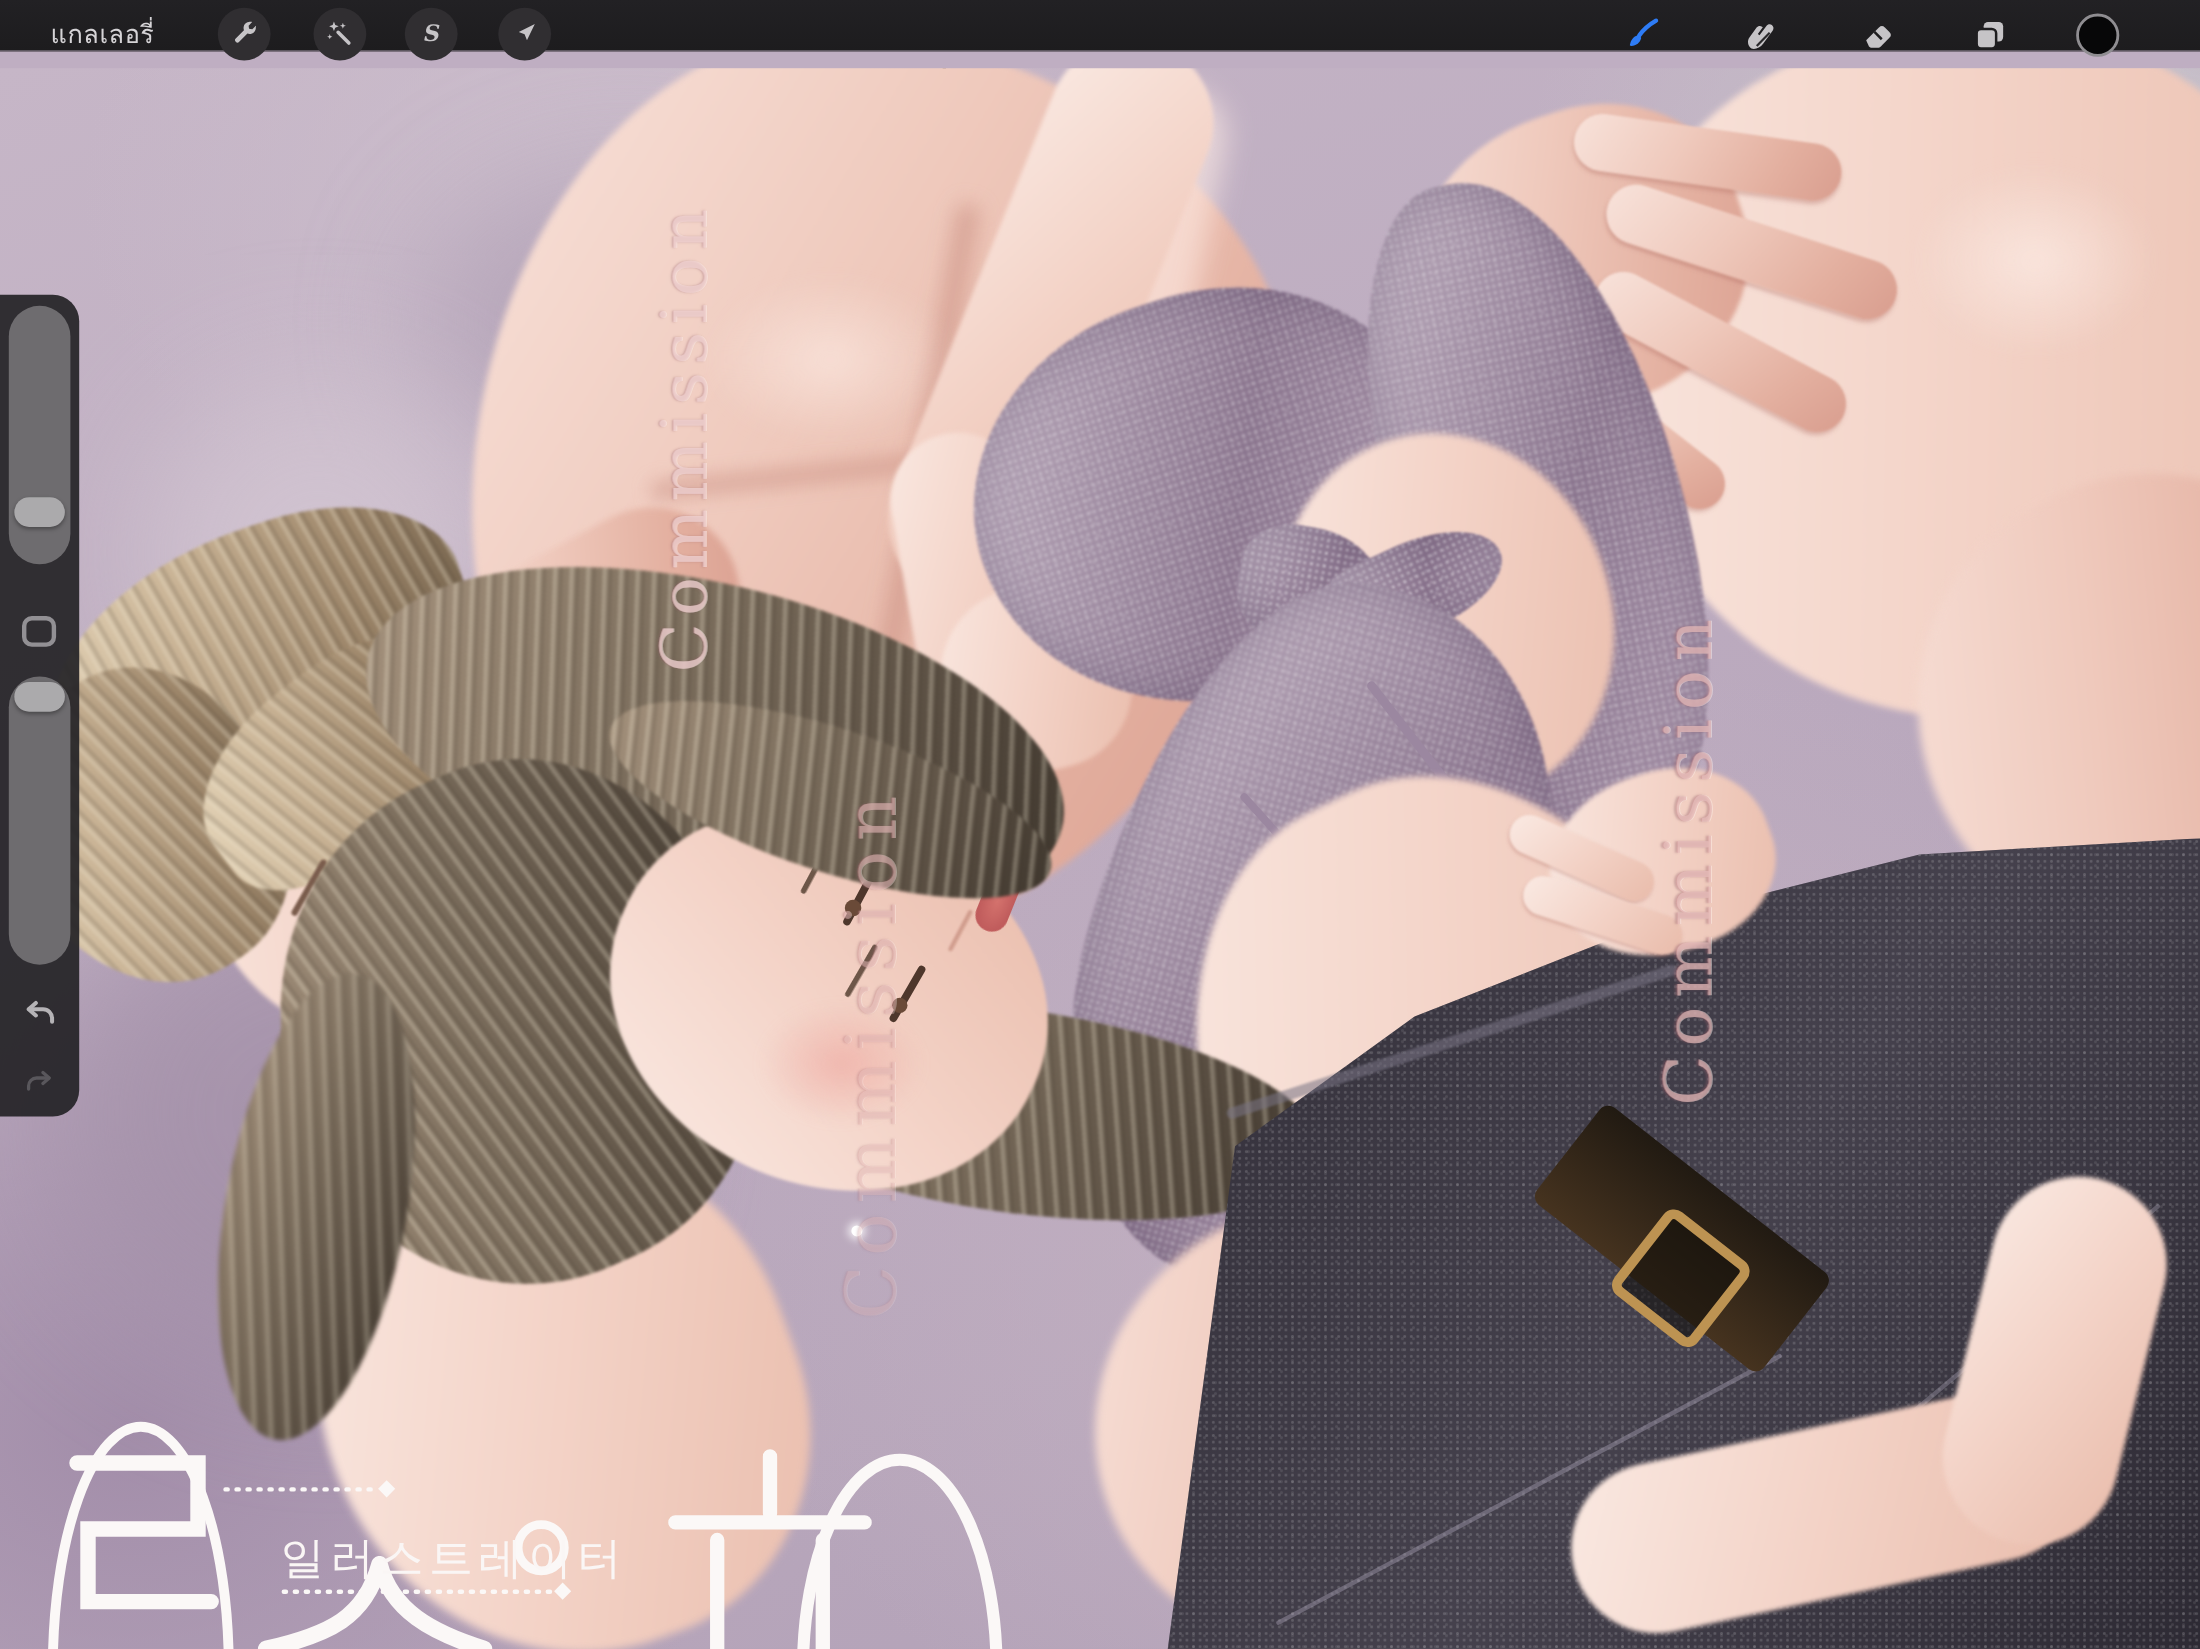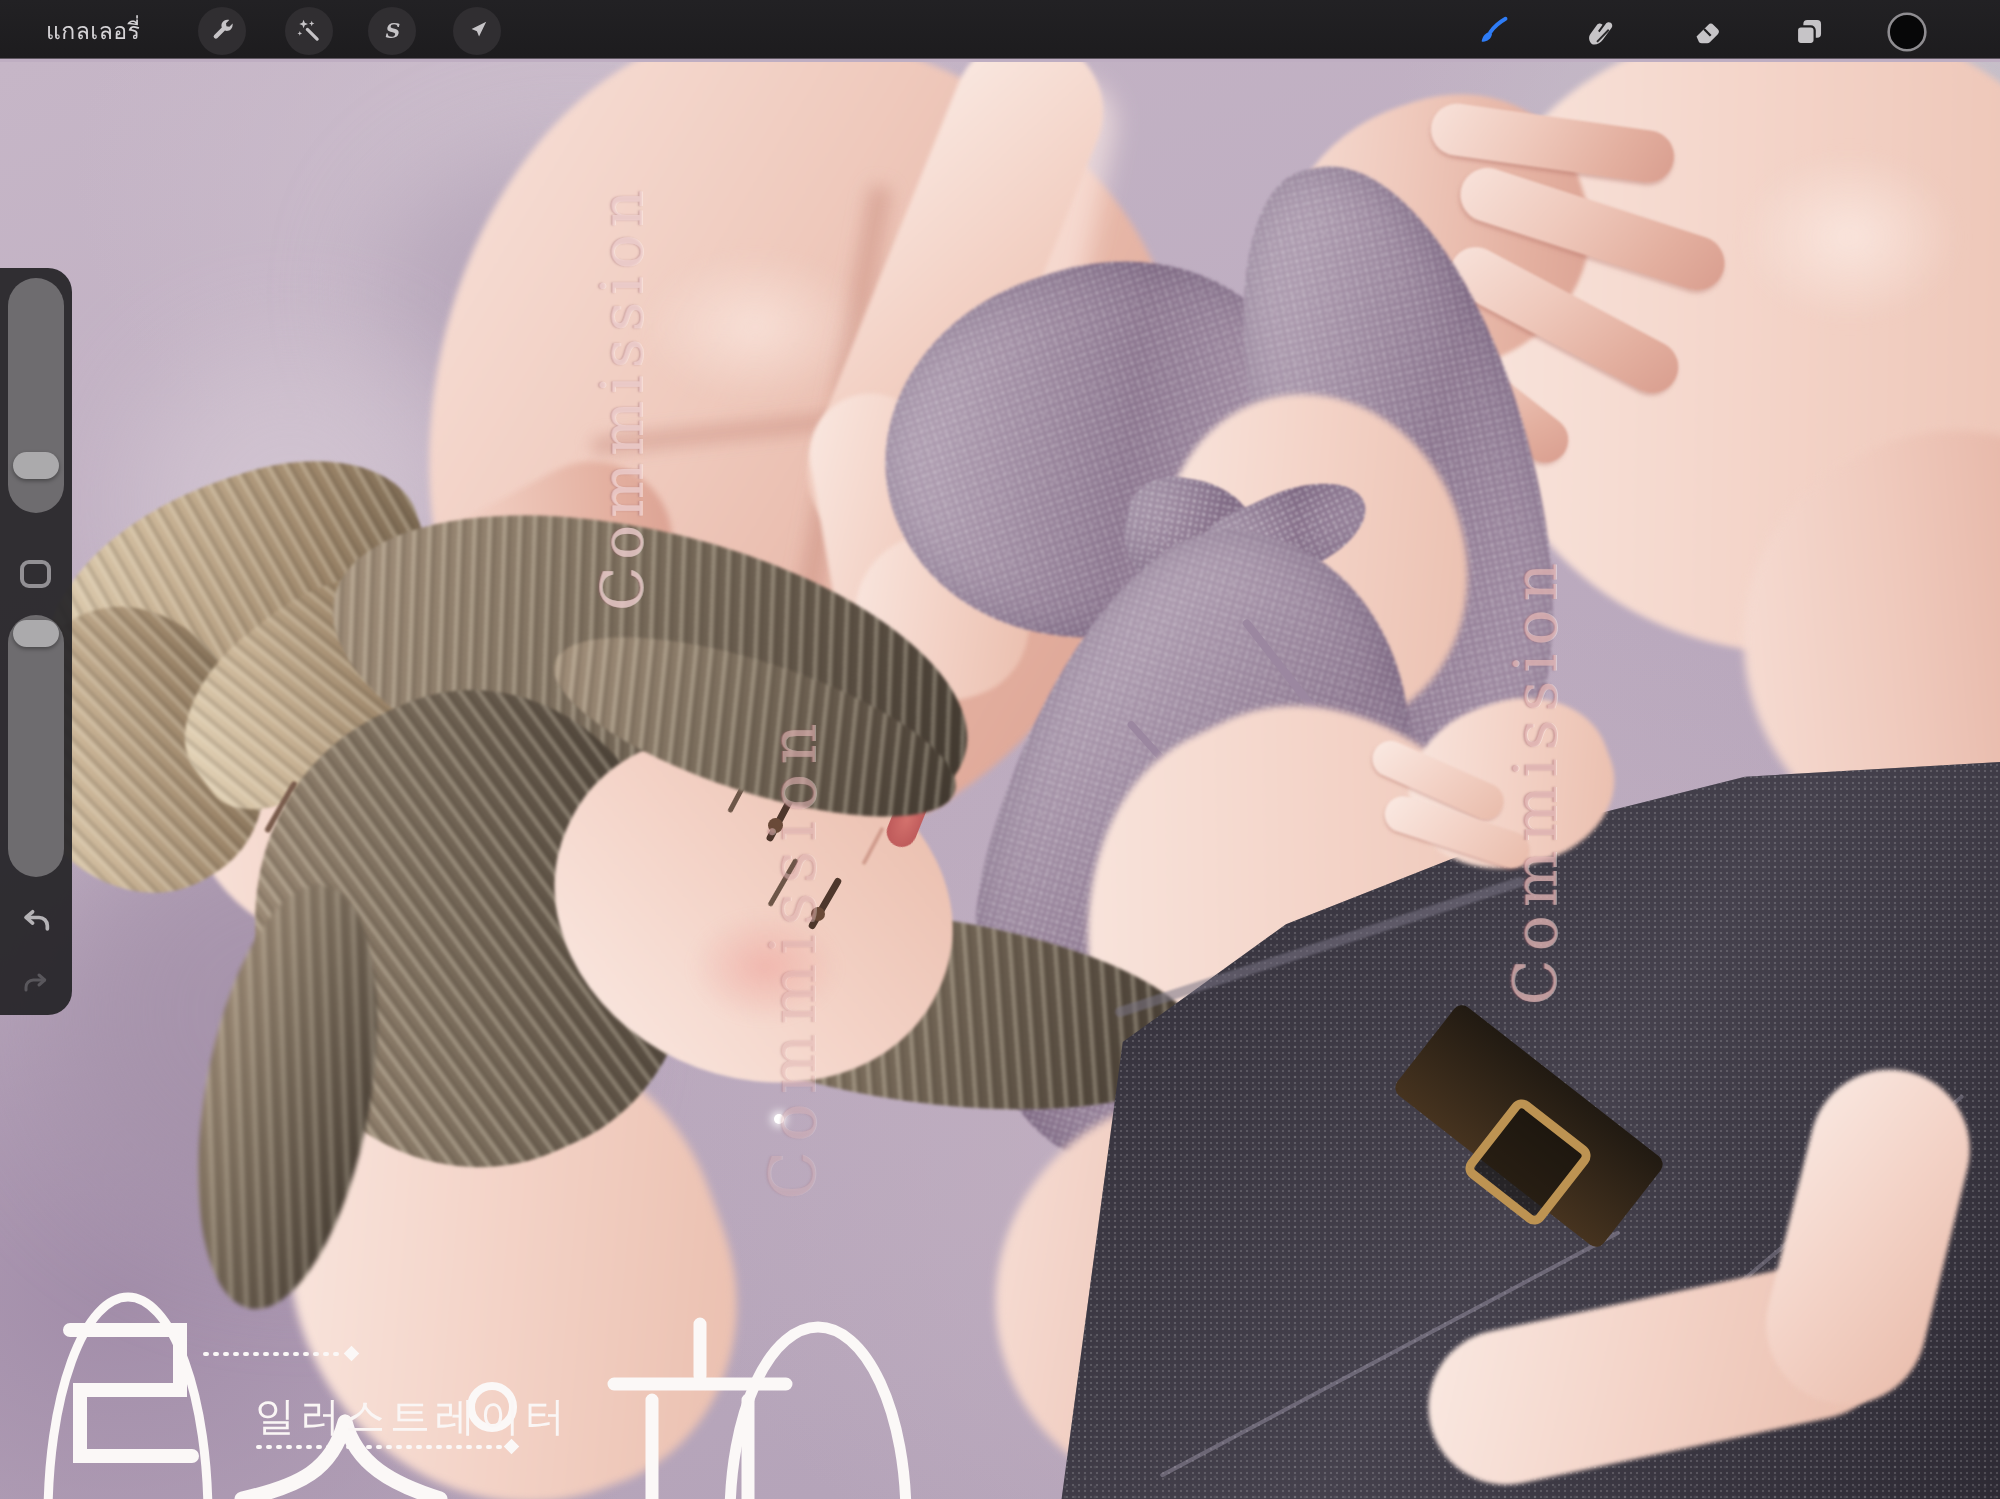--- a/index.html
+++ b/index.html
@@ -1,19 +1,19 @@
 <!DOCTYPE html>
 <html><head>
 <meta charset="utf-8">
 <style>
   html,body{margin:0;padding:0;background:#111;}
   .stage{position:relative;width:2000px;height:1499px;overflow:hidden;
          font-family:"DejaVu Sans",sans-serif;background:#bfaec2;}
   
-  .toolbar{position:absolute;left:0;top:0;width:2000px;height:58px;
+  .toolbar{position:absolute;left:0;top:0;width:2000px;height:46px;
            background:linear-gradient(180deg,#222124,#1d1c1e);z-index:50;
            box-shadow:0 1px 0 rgba(0,0,0,.5);}
   .gallery-btn{position:absolute;left:46px;top:0;height:62px;display:flex;align-items:center;
            color:#d6d4d7;font-size:23px;letter-spacing:.5px;cursor:pointer;}
   .tool-circle{position:absolute;top:7px;width:48px;height:48px;border-radius:50%;
            background:#302e31;display:flex;align-items:center;justify-content:center;}
   .tool-flat{position:absolute;top:13px;width:38px;height:38px;display:flex;align-items:center;justify-content:center;}
   .tool-circle svg,.tool-flat svg{display:block;}
   
   #artwork{position:absolute;left:0;top:62px;width:2000px;height:1437px;overflow:hidden;

